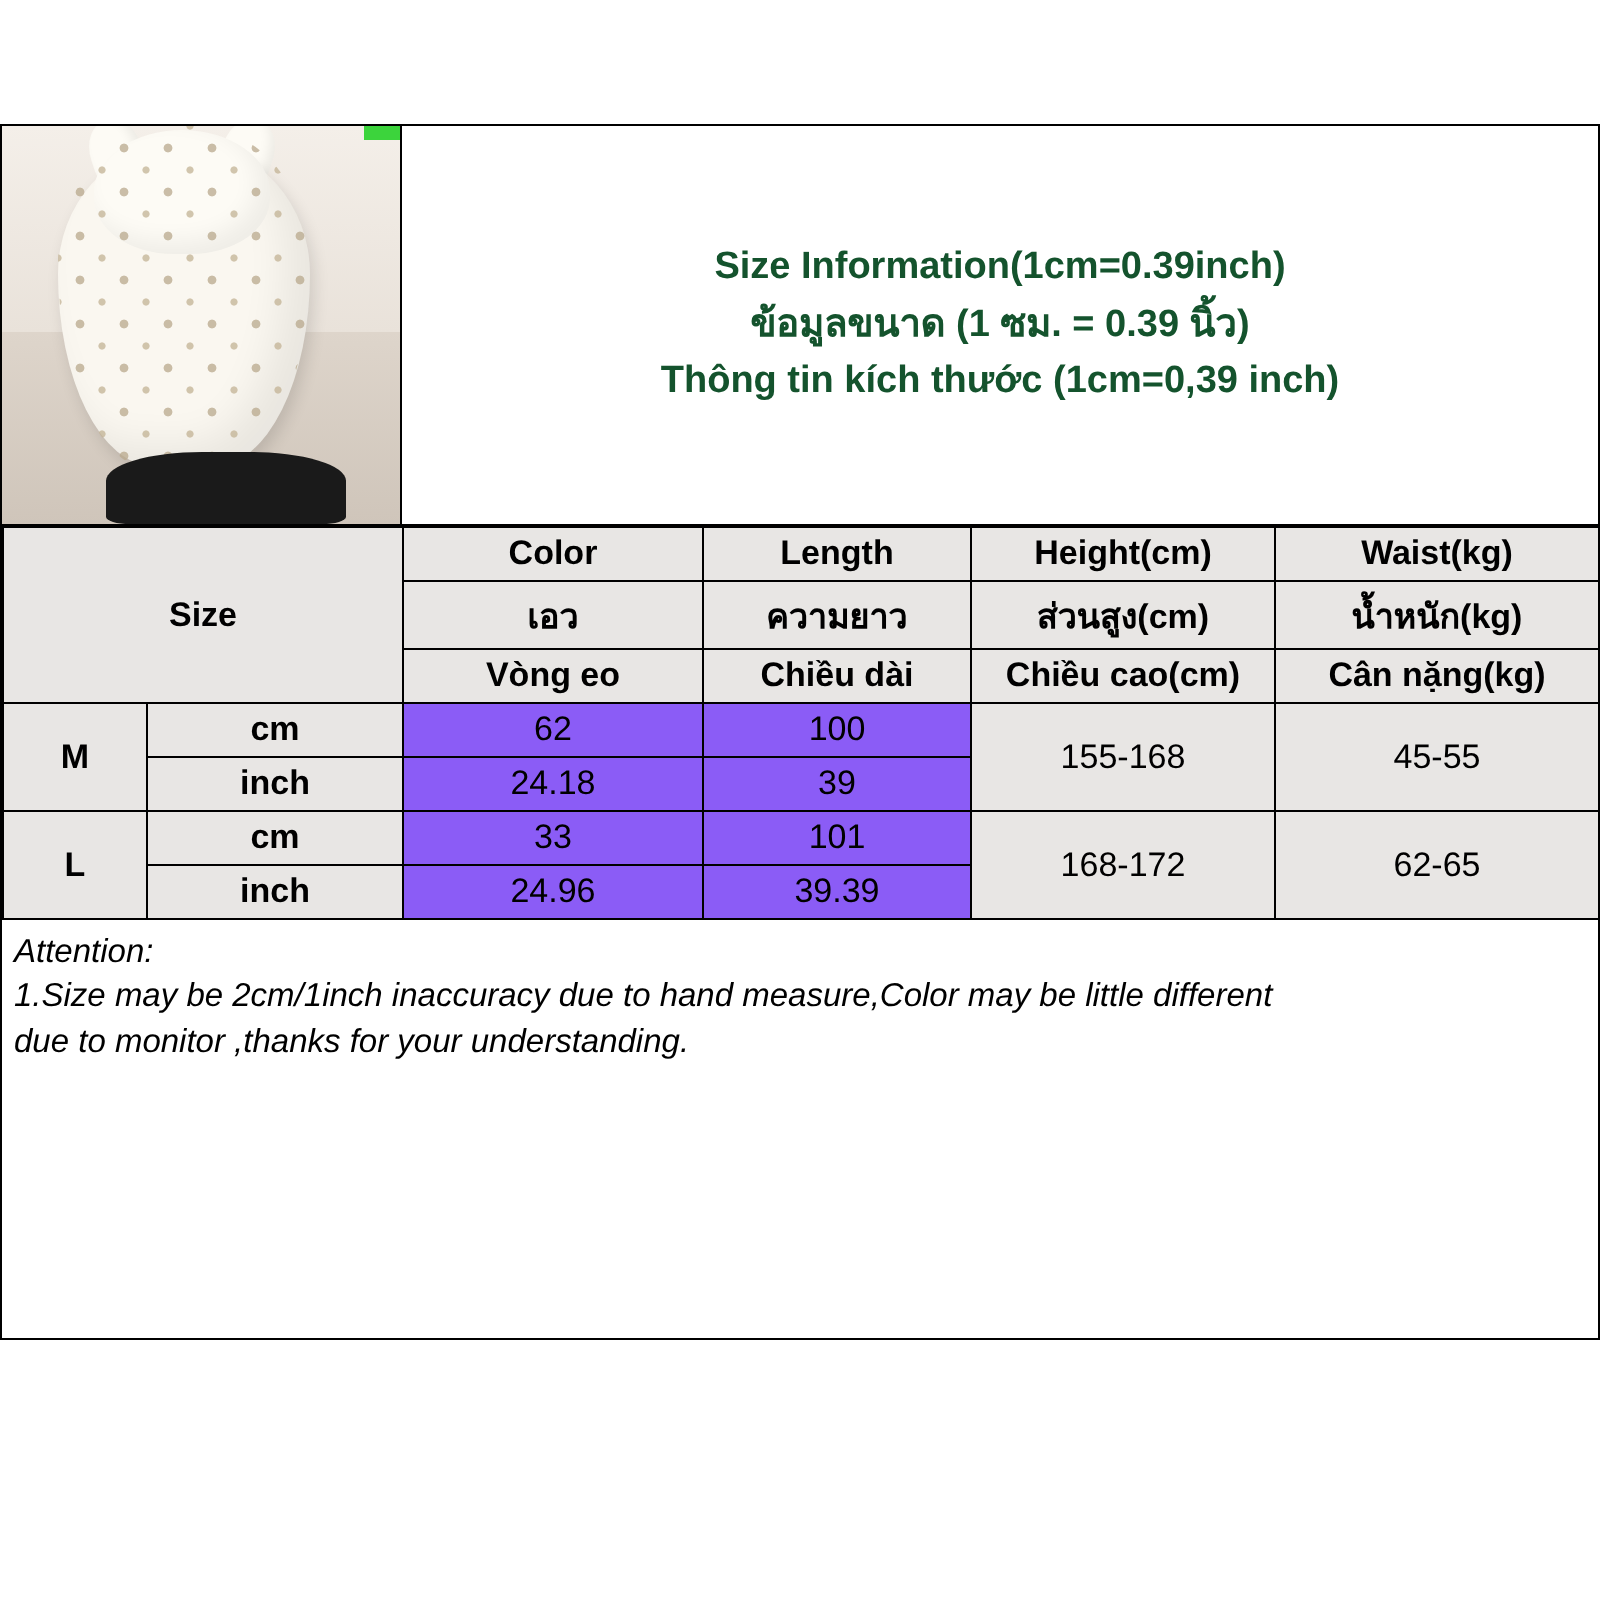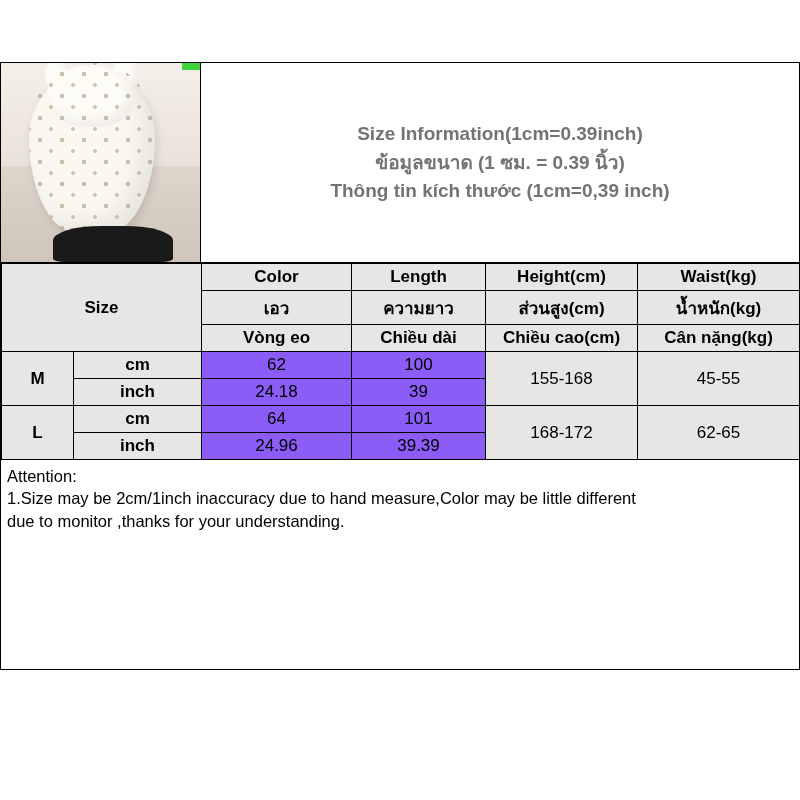--- a/index.html
+++ b/index.html
@@ -112,21 +112,21 @@
     background: #ffffff;
     display: flex;
     flex-direction: column;
     align-items: center;
     justify-content: center;
     gap: 5px;
   }
   .title-line {
     font-weight: bold;
     font-size: 19px;
-    color: #737373;
+    color: #14532d;
     text-align: center;
     line-height: 1.25;
   }
 
   
   table.size-table {
     width: 100%;
     border-collapse: collapse;
     table-layout: fixed;
   }
@@ -164,20 +164,21 @@
   col.c-waist  { width: 150px; }
   col.c-length { width: 134px; }
   col.c-height { width: 152px; }
   col.c-weight { width: 162px; }
 
   
   .attention {
     padding: 5px 6px 0 6px;
     font-size: 16.5px;
     line-height: 1.35;
+    font-style: italic;
   }
   .attention div { white-space: nowrap; }
 </style>
 </head>
 <body>
 
 <div id="sheet">
 
   <div class="header-band">
     <div class="photo-cell">
@@ -240,21 +241,21 @@
       </tr>
       <tr>
         <td class="shade unit">inch</td>
         <td>24.18</td>
         <td>39</td>
       </tr>
 
       <tr>
         <td class="shade sizename" rowspan="2">L</td>
         <td class="shade unit">cm</td>
-        <td>64</td>
+        <td>33</td>
         <td>101</td>
         <td class="shade" rowspan="2">168-172</td>
         <td class="shade" rowspan="2">62-65</td>
       </tr>
       <tr>
         <td class="shade unit">inch</td>
         <td>24.96</td>
         <td>39.39</td>
       </tr>
     </tbody>

